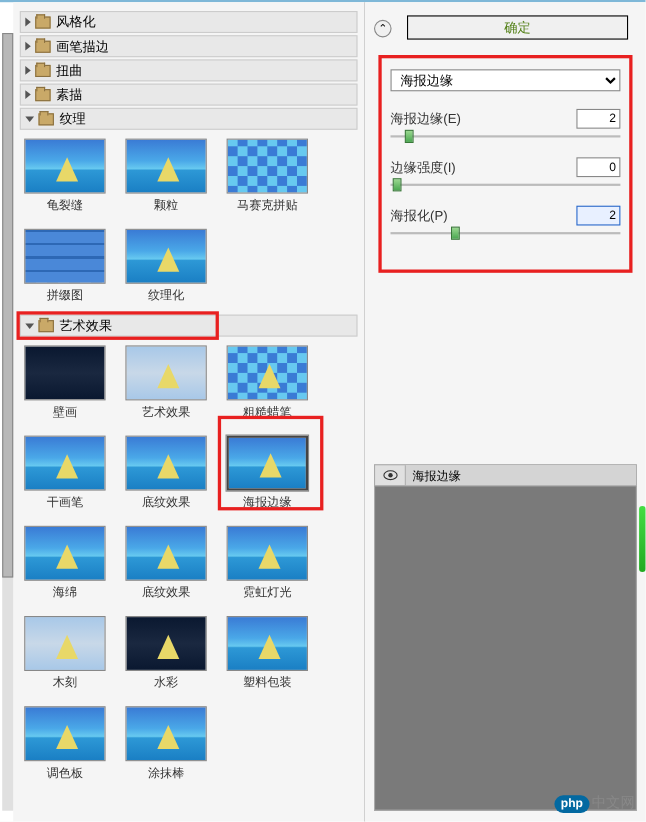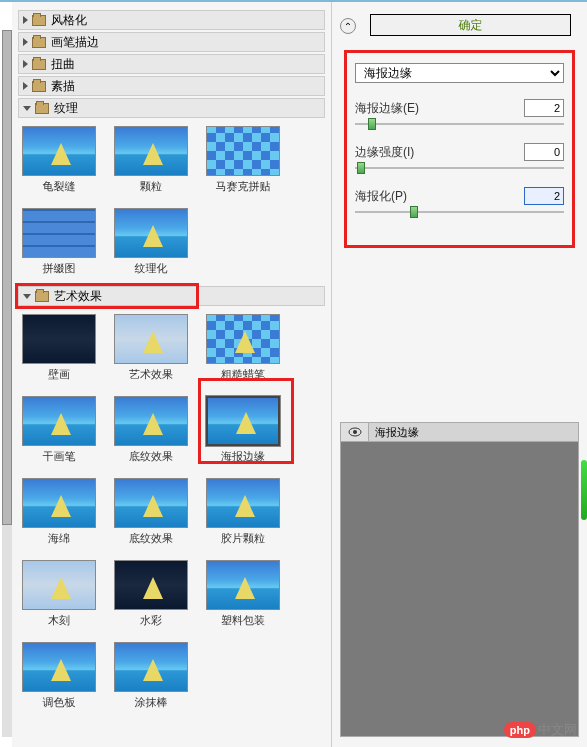--- a/index.html
+++ b/index.html
@@ -48,21 +48,21 @@
     
     .preview-section { position: absolute; left: 8px; right: 8px; top: 420px; bottom: 10px; }
     .preview-header { display: flex; align-items: center; height: 20px; border: 1px solid #aaa; background: #e0e0e0; }
     .eye-icon { width: 28px; height: 100%; display: flex; align-items: center; justify-content: center; border-right: 1px solid #aaa; }
     .eye-icon svg { width: 14px; height: 10px; }
     .preview-label { font-size: 11px; padding: 0 6px; flex: 1; background: #d4d4d4; height: 100%; display: flex; align-items: center; }
     .preview-body { height: calc(100% - 20px); background: #7a7a7a; border: 1px solid #aaa; border-top: none; }
     
     .scroll-ind { position: absolute; right: 0; top: 460px; width: 6px; height: 60px; background: linear-gradient(180deg, #4d4, #2a2); border-radius: 3px; }
     .watermark { position: absolute; right: 10px; bottom: 8px; font-size: 13px; color: #888; }
-    .watermark .badge { display: inline-block; background: #ef4444; color: #fff; padding: 2px 6px; border-radius: 10px; font-size: 11px; font-weight: bold; margin-right: 2px; }
+    .watermark .badge { display: inline-block; background: #0369a1; color: #fff; padding: 2px 6px; border-radius: 10px; font-size: 11px; font-weight: bold; margin-right: 2px; }
     .left-scroll { position: absolute; left: 2px; top: 30px; bottom: 10px; width: 10px; background: #e0e0e0; }
     .left-scroll-thumb { width: 100%; height: 70%; background: #b8b8b8; border: 1px solid #888; }
   </style>
 </head>
 <body>
 
 <div class="main">
   <div class="left-scroll">
       <div class="left-scroll-thumb"></div>
     </div>
@@ -155,21 +155,21 @@
         <div class="thumb-item">
           <div class="thumb-img "></div>
           <div class="thumb-label">海绵</div>
         </div>
         <div class="thumb-item">
           <div class="thumb-img "></div>
           <div class="thumb-label">底纹效果</div>
         </div>
         <div class="thumb-item">
           <div class="thumb-img "></div>
-          <div class="thumb-label">胶片颗粒</div>
+          <div class="thumb-label">霓虹灯光</div>
         </div>
         <div class="thumb-item">
           <div class="thumb-img sketch"></div>
           <div class="thumb-label">木刻</div>
         </div>
         <div class="thumb-item">
           <div class="thumb-img dark"></div>
           <div class="thumb-label">水彩</div>
         </div>
         <div class="thumb-item">

